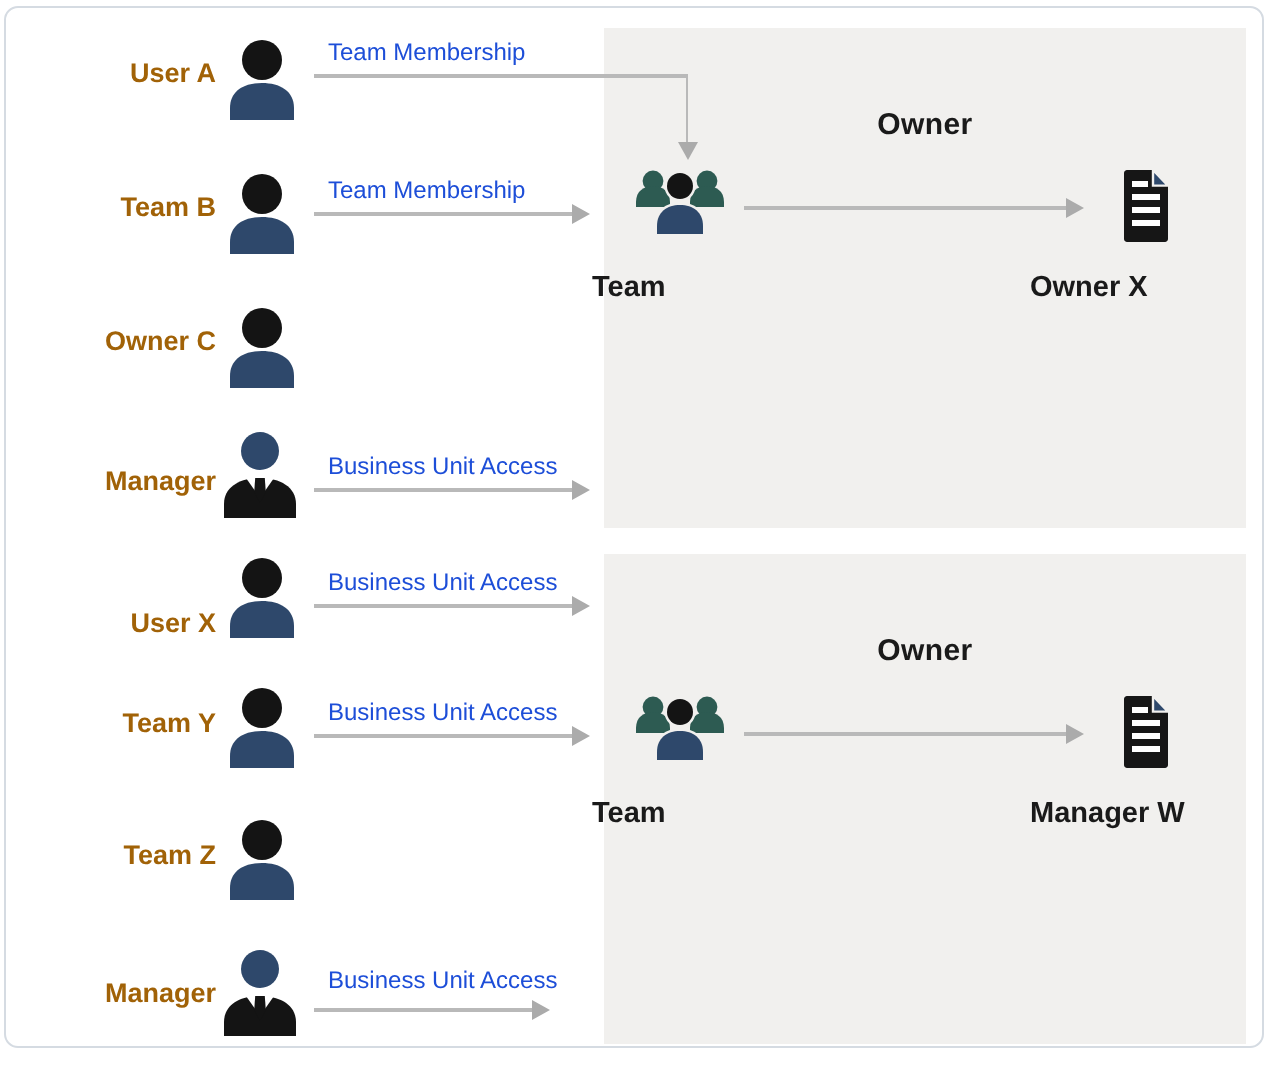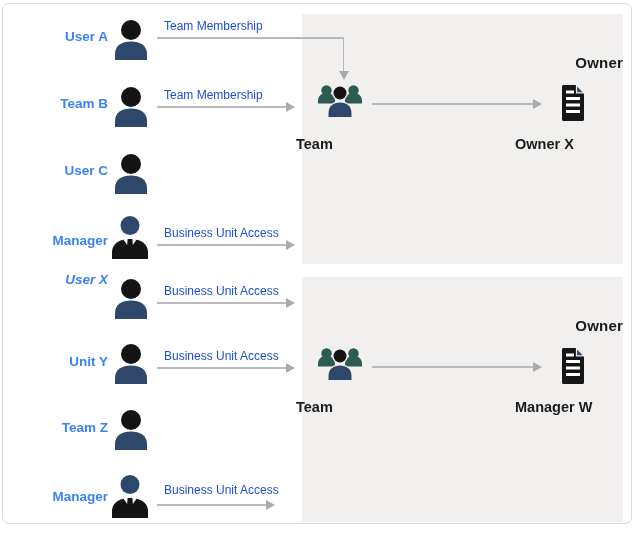--- a/index.html
+++ b/index.html
@@ -8,30 +8,30 @@
     font-family:"Liberation Sans", sans-serif; color:#1a1a1a; overflow:hidden;
   }
   .frame {
     position:absolute; left:2px; top:3px; width:628px; height:519px;
     border:1px solid #d5dbe2; border-radius:7px; pointer-events:none;
   }
   .gbox { position:absolute; left:302px; width:321px; background:#f1f0ee; }
   .gbox.b1 { top:14px; height:250px; }
   .gbox.b2 { top:277px; height:245px; }
   .owner-label {
-    position:absolute; top:40px; left:0; width:100%; text-align:right;
+    position:absolute; top:40px; left:0; width:100%; text-align:center;
     font-size:15px; font-weight:bold; letter-spacing:.2px;
   }
   .node-label {
     position:absolute; text-align:left; font-size:14.5px; font-weight:bold;
     white-space:nowrap;
   }
   .user-label {
     position:absolute; left:0; width:108px; text-align:right;
-    font-size:13.5px; font-weight:bold; color:#3b82f6; white-space:nowrap;
+    font-size:13.5px; font-weight:bold; color:#a16207; white-space:nowrap;
   }
   .conn-label {
     position:absolute; font-size:12px; color:#1d4ed8; white-space:nowrap;
     line-height:14px;
   }
   .hline { position:absolute; height:1.5px; background:#b9b9b9; }
   .vline { position:absolute; width:1.5px; background:#b9b9b9; }
   .head-r {
     position:absolute; width:0; height:0;
     border-top:5px solid transparent; border-bottom:5px solid transparent;
@@ -121,42 +121,42 @@
   <div class="head-d" style="left:339px; top:71px;"></div>
 
   <div class="user-label" style="top:96px;">Team B</div>
   <svg class="icon" style="left:114px; top:87px; width:34px; height:40px;">
       <use href="#sym-user"></use>
     </svg>
   <div class="conn-label" style="left:164px; top:88px;">Team Membership</div>
   <div class="hline" style="left:157px; top:106px; width:129px;"></div>
   <div class="head-r" style="left:286px; top:102px;"></div>
 
-  <div class="user-label" style="top:163px;">User C</div>
+  <div class="user-label" style="top:163px;">Owner C</div>
   <svg class="icon" style="left:114px; top:154px; width:34px; height:40px;">
       <use href="#sym-user"></use>
     </svg>
 
   <div class="user-label" style="top:233px;">Manager</div>
   <svg class="icon" style="left:111px; top:215px; width:38px; height:44px;">
       <use href="#sym-manager"></use>
     </svg>
   <div class="conn-label" style="left:164px; top:226px;">Business Unit Access</div>
   <div class="hline" style="left:157px; top:244px; width:129px;"></div>
   <div class="head-r" style="left:286px; top:240px;"></div>
 
-  <div class="user-label" style="top:272px;font-style:italic;">User X</div>
+  <div class="user-label" style="top:304px;">User X</div>
   <svg class="icon" style="left:114px; top:279px; width:34px; height:40px;">
       <use href="#sym-user"></use>
     </svg>
   <div class="conn-label" style="left:164px; top:284px;">Business Unit Access</div>
   <div class="hline" style="left:157px; top:302px; width:129px;"></div>
   <div class="head-r" style="left:286px; top:298px;"></div>
 
-  <div class="user-label" style="top:354px;">Unit Y</div>
+  <div class="user-label" style="top:354px;">Team Y</div>
   <svg class="icon" style="left:114px; top:344px; width:34px; height:40px;">
       <use href="#sym-user"></use>
     </svg>
   <div class="conn-label" style="left:164px; top:349px;">Business Unit Access</div>
   <div class="hline" style="left:157px; top:367px; width:129px;"></div>
   <div class="head-r" style="left:286px; top:363px;"></div>
 
   <div class="user-label" style="top:420px;">Team Z</div>
   <svg class="icon" style="left:114px; top:410px; width:34px; height:40px;">
       <use href="#sym-user"></use>

